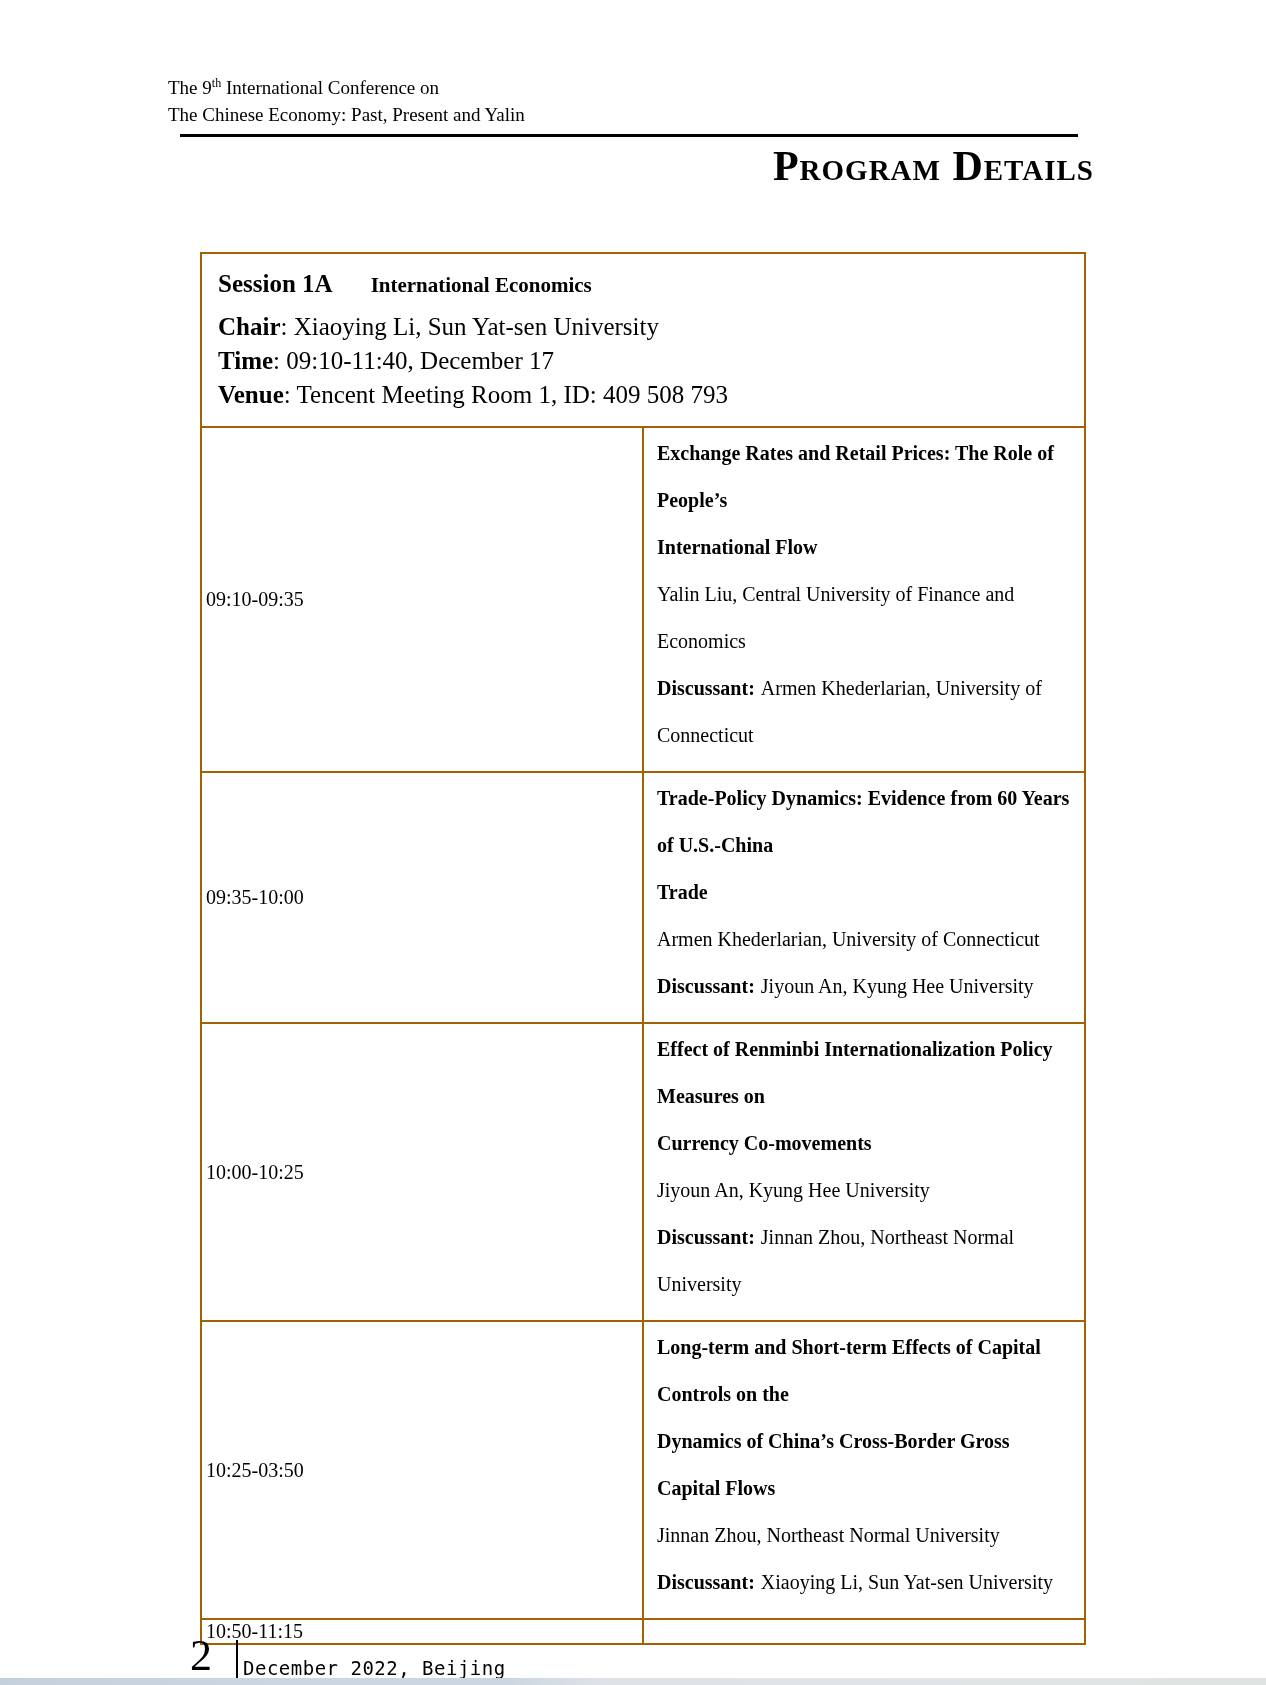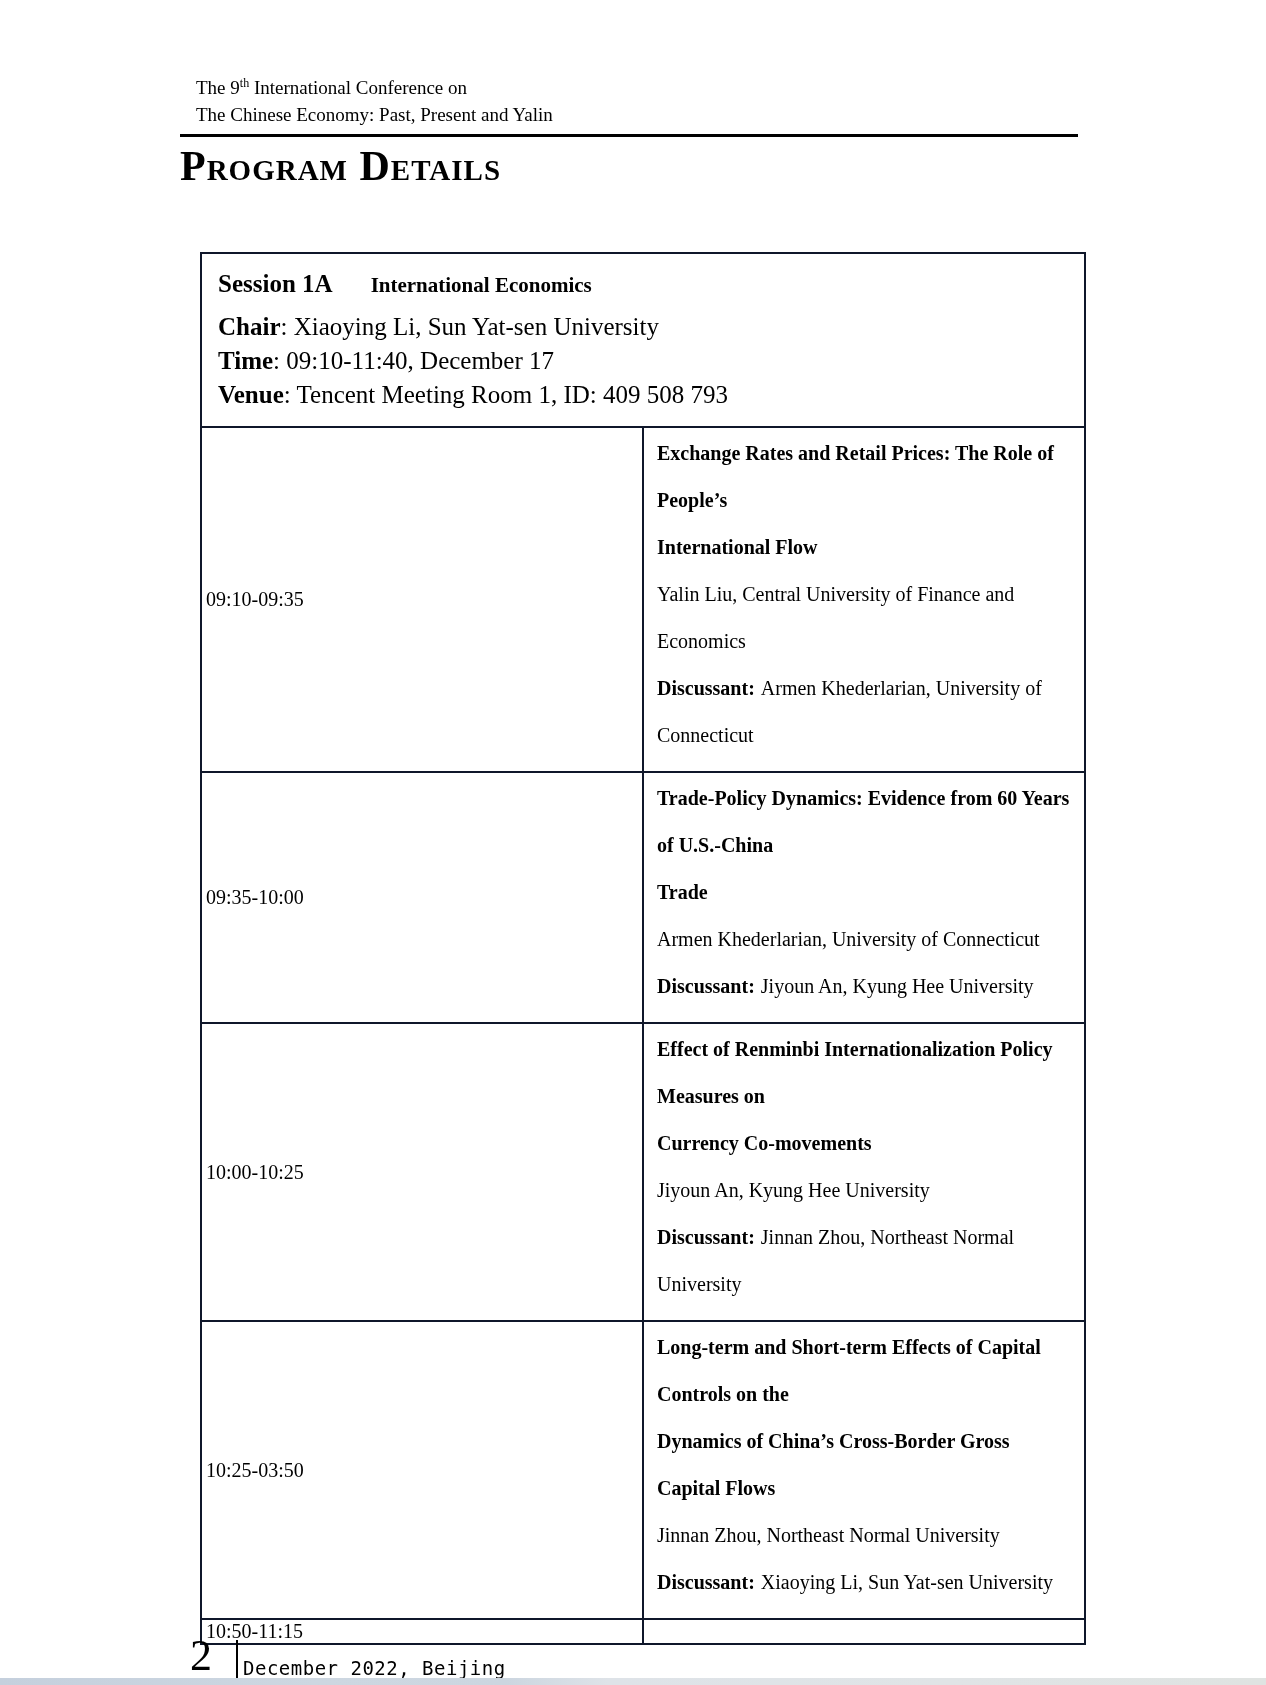--- a/index.html
+++ b/index.html
@@ -1,33 +1,33 @@
 <!DOCTYPE html>
 <html><head>
 <meta charset="utf-8">
 <style>
   html,body{margin:0;padding:0;}
   body{
     width:1266px;height:1685px;background:#ffffff;position:relative;
     font-family:"Liberation Serif","DejaVu Serif",serif;color:#000;
     overflow:hidden;
   }
-  .doc-header{position:absolute;left:196px;top:74px;font-size:19px;line-height:27px;}
+  .doc-header{position:absolute;left:168px;top:74px;font-size:19px;line-height:27px;}
   .doc-header sup{font-size:12px;vertical-align:super;line-height:0;}
   .header-rule{position:absolute;left:180px;top:134px;width:898px;height:3px;background:#000;}
   .doc-title{
-    position:absolute;left:180px;top:142px;width:898px;margin:0;
-    text-align:left;font-size:42px;font-weight:bold;
+    position:absolute;left:196px;top:142px;width:898px;margin:0;
+    text-align:right;font-size:42px;font-weight:bold;
     font-variant:small-caps;letter-spacing:1px;
   }
   table.program-table{
     position:absolute;left:200px;top:252px;width:886px;
     border-collapse:collapse;table-layout:fixed;
   }
-  table.program-table td{border:2px solid #0f172a;}
+  table.program-table td{border:2px solid #a16207;}
   .session-cell{padding:16px 18px 14px 16px;}
   .session-line{margin-bottom:12px;white-space:nowrap;}
   .session-label{font-size:25px;font-weight:bold;}
   .session-topic{font-size:21px;font-weight:bold;margin-left:38px;}
   .info-line{font-size:25px;line-height:34px;}
   .info-label{font-weight:bold;}
   .time-cell{
     width:168px;text-align:left;vertical-align:middle;
     font-size:20px;padding:0 4px;
   }

